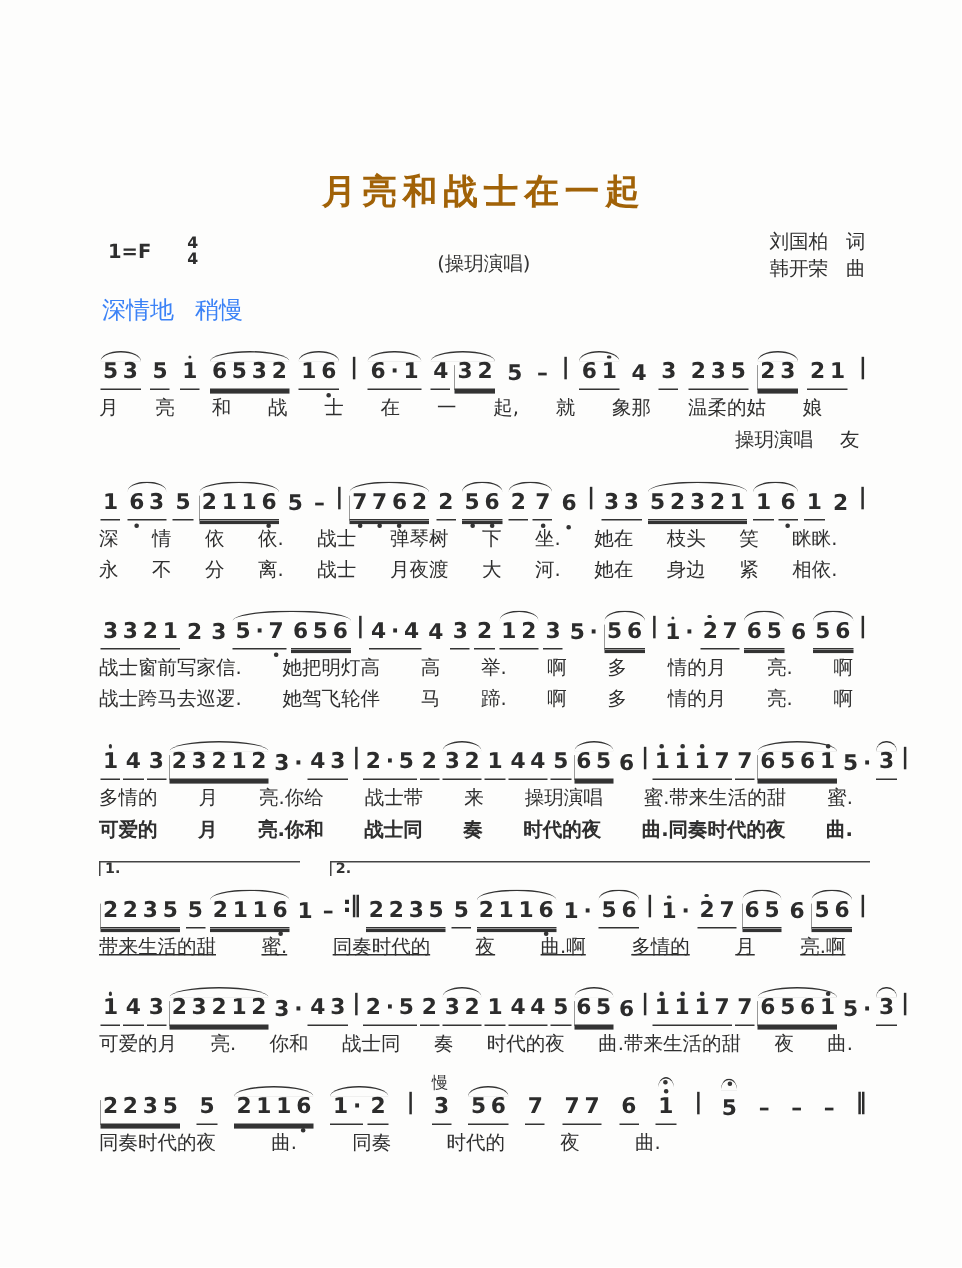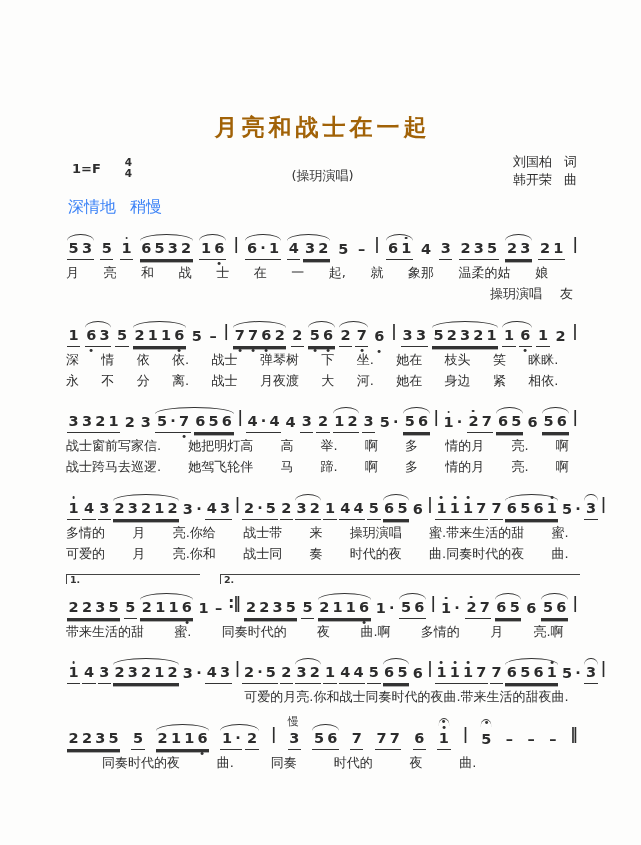--- a/index.html
+++ b/index.html
@@ -616,21 +616,21 @@
           <div class="lyric-row" style="width: 98%;">
             <span class="seg">多情的</span>
             <span class="seg">月</span>
             <span class="seg">亮.你给</span>
             <span class="seg">战士带</span>
             <span class="seg">来</span>
             <span class="seg">操玥演唱</span>
             <span class="seg">蜜.带来生活的甜</span>
             <span class="seg">蜜.</span>
           </div>
-          <div class="lyric-row" style="width: 98%;">
+          <div class="lyric-row" style="width: 98%; font-weight: bold;">
             <span class="seg">可爱的</span>
             <span class="seg">月</span>
             <span class="seg">亮.你和</span>
             <span class="seg">战士同</span>
             <span class="seg">奏</span>
             <span class="seg">时代的夜</span>
             <span class="seg">曲.同奏时代的夜</span>
             <span class="seg">曲.</span>
           </div>
         </div>
@@ -737,21 +737,21 @@
             </span>
             <span class="group">
               <span class="arc"></span>
               <span class="part u2">
                 <span class="n">5</span>
                 <span class="n">6</span>
               </span>
             </span>
             <span class="bar">|</span>
           </div>
-          <div class="lyric-row" style="width: 97%;">
+          <div class="lyric-row" style="width: 97%; text-decoration: underline;">
             <span class="seg">带来生活的甜</span>
             <span class="seg">蜜.</span>
             <span class="seg">同奏时代的</span>
             <span class="seg">夜</span>
             <span class="seg">曲.啊</span>
             <span class="seg">多情的</span>
             <span class="seg">月</span>
             <span class="seg">亮.啊</span>
           </div>
         </div>
@@ -872,21 +872,21 @@
               </span>
             </span>
             <span class="group">
               <span class="arc"></span>
               <span class="part u1">
                 <span class="n">3</span>
               </span>
             </span>
             <span class="bar">|</span>
           </div>
-          <div class="lyric-row" style="width: 98%; justify-content: flex-end;">
+          <div class="lyric-row" style="width: 98%;">
             <span class="seg">可爱的月</span>
             <span class="seg">亮.</span>
             <span class="seg">你和</span>
             <span class="seg">战士同</span>
             <span class="seg">奏</span>
             <span class="seg">时代的夜</span>
             <span class="seg">曲.带来生活的甜</span>
             <span class="seg">夜</span>
             <span class="seg">曲.</span>
           </div>
@@ -978,21 +978,21 @@
                 <span class="n">–</span>
               </span>
             </span>
             <span class="group">
               <span class="part u0">
                 <span class="n">–</span>
               </span>
             </span>
             <span class="bar">‖</span>
           </div>
-          <div class="lyric-row" style="width: 73%; margin-left: 36px;">
+          <div class="lyric-row" style="width: 73%;">
             <span class="seg">同奏时代的夜</span>
             <span class="seg">曲.</span>
             <span class="seg">同奏</span>
             <span class="seg">时代的</span>
             <span class="seg">夜</span>
             <span class="seg">曲.</span>
           </div>
         </div>
       </div>
   </div>

